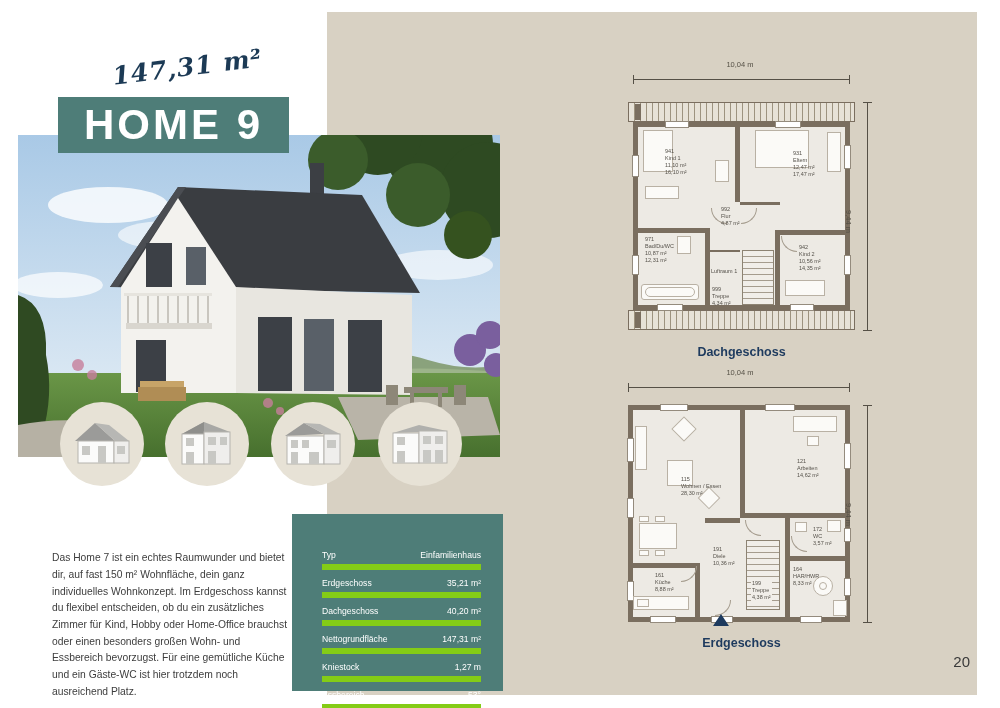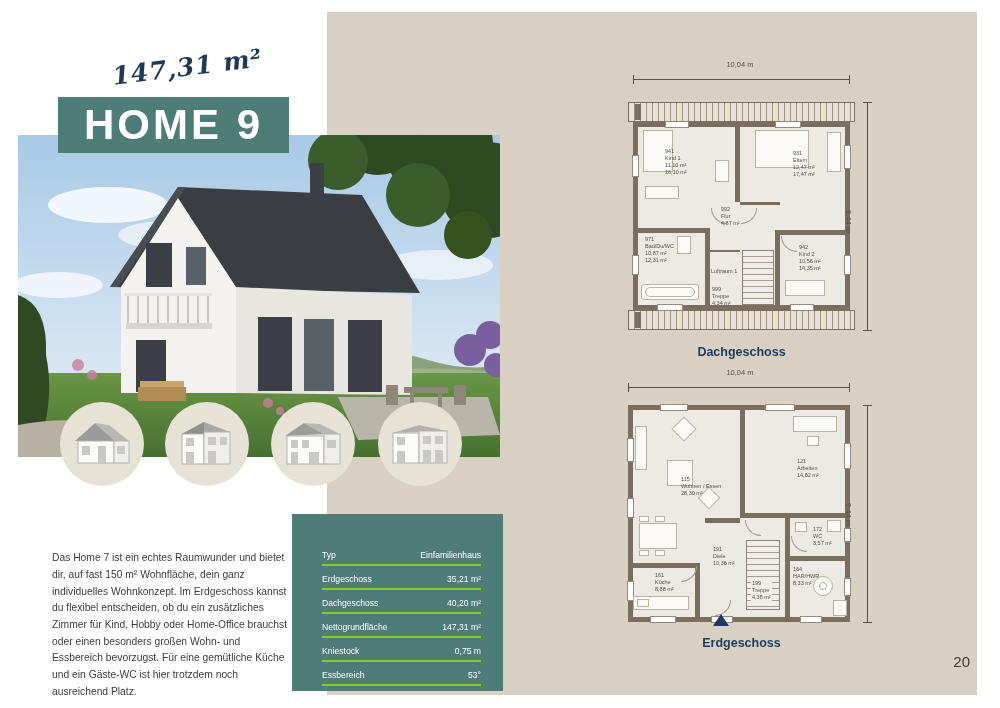--- a/index.html
+++ b/index.html
@@ -25,21 +25,21 @@
     background:#e7e2d6;z-index:3;display:flex;align-items:center;justify-content:center;}
 
   
   #description{position:absolute;left:52px;top:540px;width:240px;font-size:10.3px;
     line-height:1.62;color:#3d3d3d;}
 
   
   #spec-table{position:absolute;left:292px;top:514px;width:211px;height:177px;background:#4e7d78;z-index:4;
     box-sizing:border-box;padding:28px 22px 0 30px;}
   .spec-row{display:flex;justify-content:space-between;align-items:flex-end;
-    border-bottom:2px solid #84cc16;padding:4px 0 4px 0;height:14px;}
+    border-bottom:6px solid #84cc16;padding:4px 0 4px 0;height:14px;}
   .spec-row span{color:#ffffff;font-size:8.6px;}
 
   
   #page-number{position:absolute;left:940px;top:653px;width:30px;text-align:right;
     font-size:15px;color:#3a3a3a;}
 
   
   .plan{position:absolute;width:285px;}
   .dim-text{position:absolute;font-size:7.5px;color:#555046;}
   .dim-line{position:absolute;background:#555046;}
@@ -220,21 +220,21 @@
     <div class="spec-row">
         <span>Dachgeschoss</span>
         <span>40,20 m²</span>
       </div>
     <div class="spec-row">
         <span>Nettogrundfläche</span>
         <span>147,31 m²</span>
       </div>
     <div class="spec-row">
         <span>Kniestock</span>
-        <span>0,75 m</span>
+        <span>1,27 m</span>
       </div>
     <div class="spec-row">
         <span>Essbereich</span>
         <span>53°</span>
       </div>
   </div>
 
   <div class="plan" style="left:615px;top:60px;height:305px;">
     <div class="dim-text" style="left:0;top:0;width:250px;text-align:center;">10,04 m</div>
     <div class="dim-line" style="left:18px;top:19px;width:217px;height:1px;"></div>

